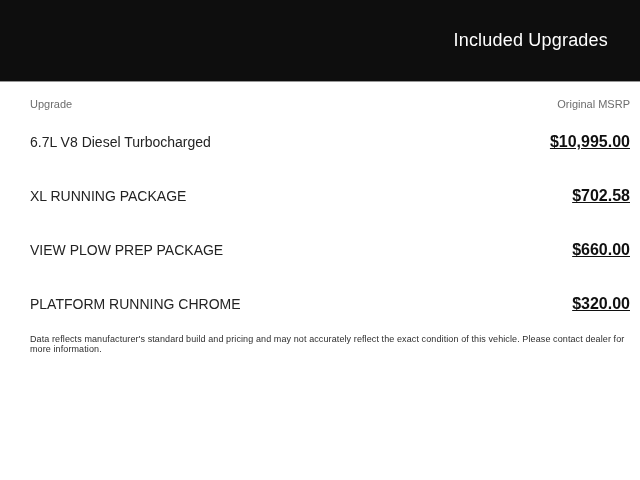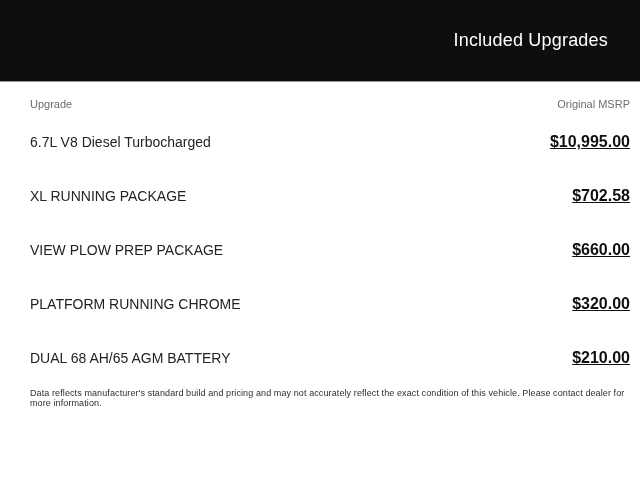--- a/index.html
+++ b/index.html
@@ -100,21 +100,17 @@
     <div class="row">
       <span class="row-name">VIEW PLOW PREP PACKAGE</span>
       <span class="row-price">$660.00</span>
     </div>
 
     <div class="row">
       <span class="row-name">PLATFORM RUNNING CHROME</span>
       <span class="row-price">$320.00</span>
     </div>
 
-    <div class="row">
-      <span class="row-name">DUAL 68 AH/65 AGM BATTERY</span>
-      <span class="row-price">$210.00</span>
-    </div>
 
     <div class="disclaimer">Data reflects manufacturer's standard build and pricing and may not accurately reflect the exact condition of this vehicle. Please contact dealer for more information.</div>
 
   </div>
 </div>
 
 </body></html>

